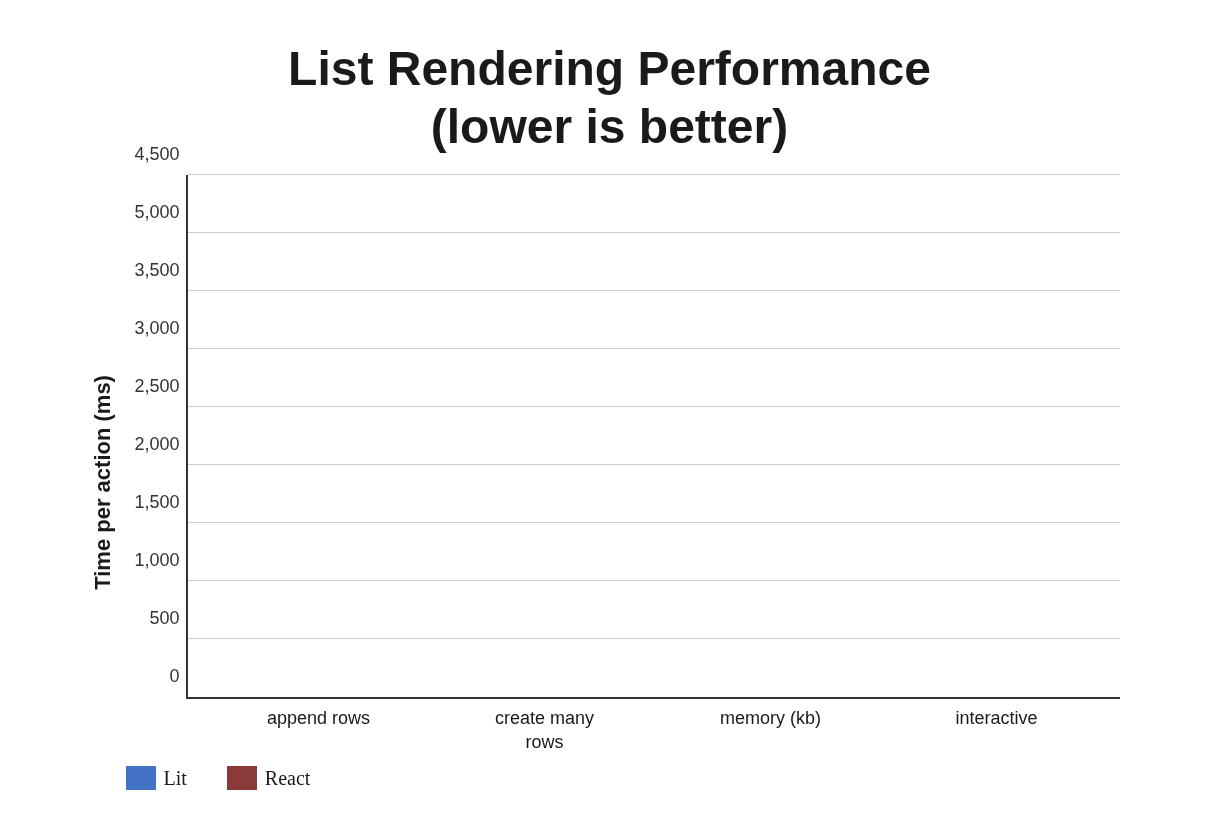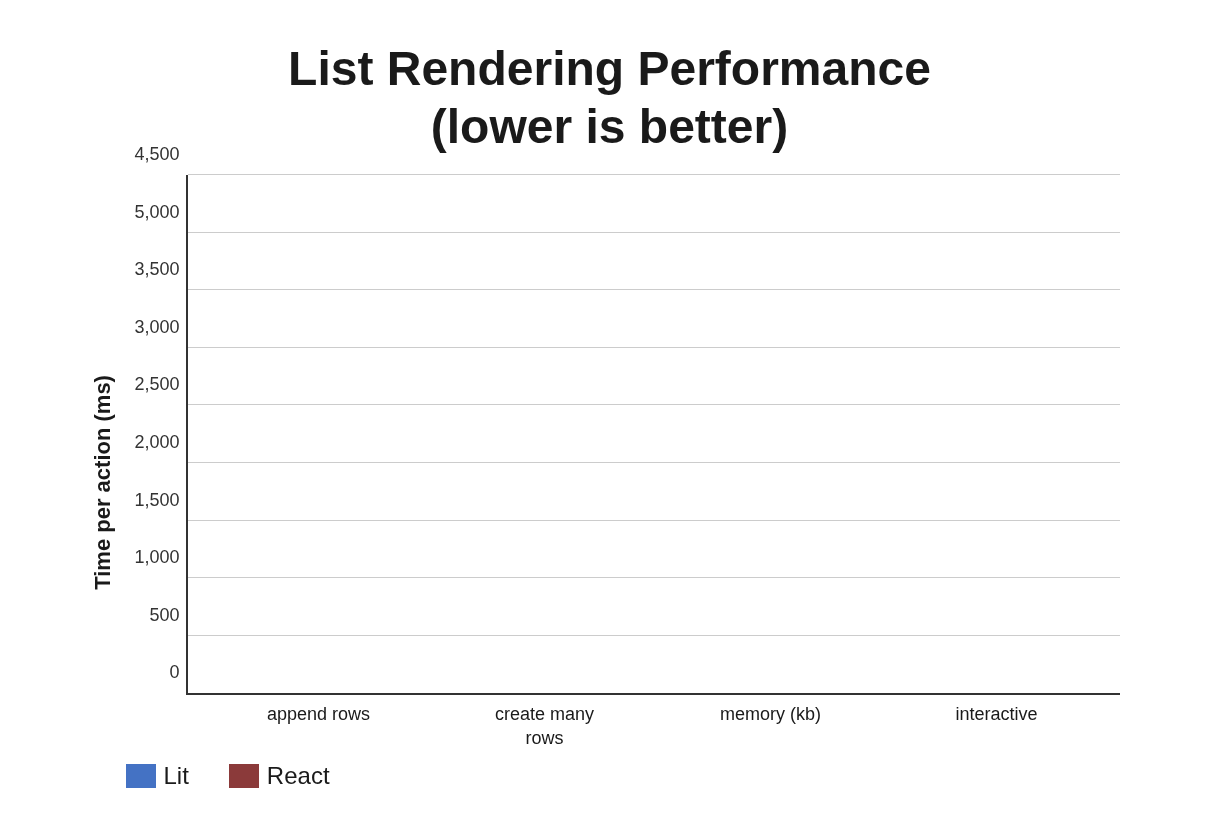--- a/index.html
+++ b/index.html
@@ -122,22 +122,22 @@
       display: flex;
       flex-direction: row;
       gap: 40px;
       margin-top: 12px;
       align-items: center;
     }
     .legend-item {
       display: flex;
       align-items: center;
       gap: 8px;
-      font-size: 24px;
-      font-family: Liberation Sans, sans-serif;
+      font-size: 20px;
+      font-family: Liberation Serif, serif;
       color: #1a1a1a;
     }
     .legend-swatch {
       width: 30px;
       height: 24px;
     }
   </style>
 </head>
 <body>
 

